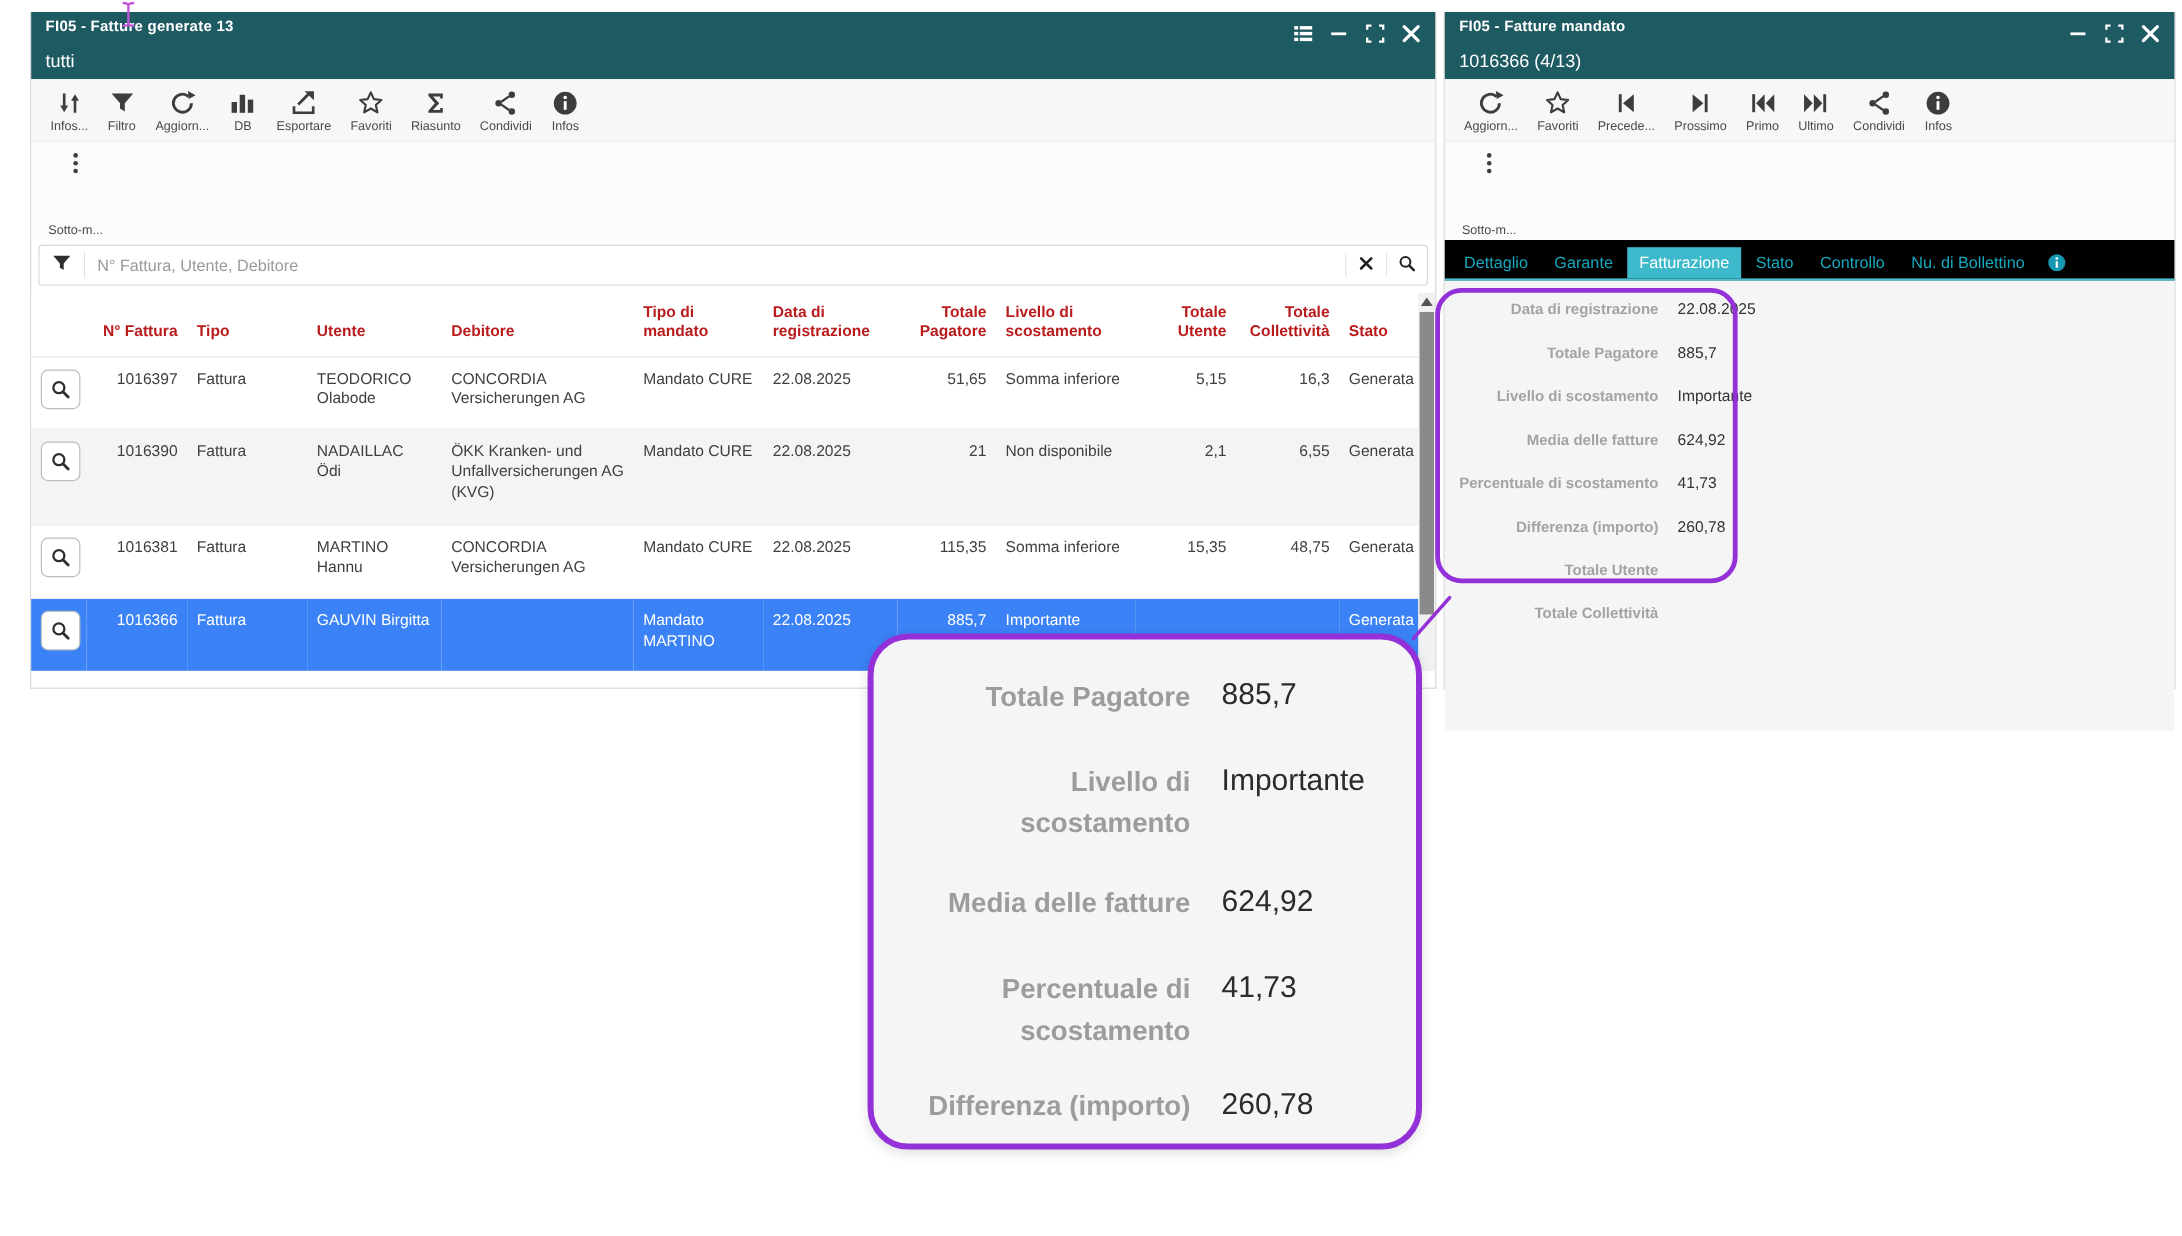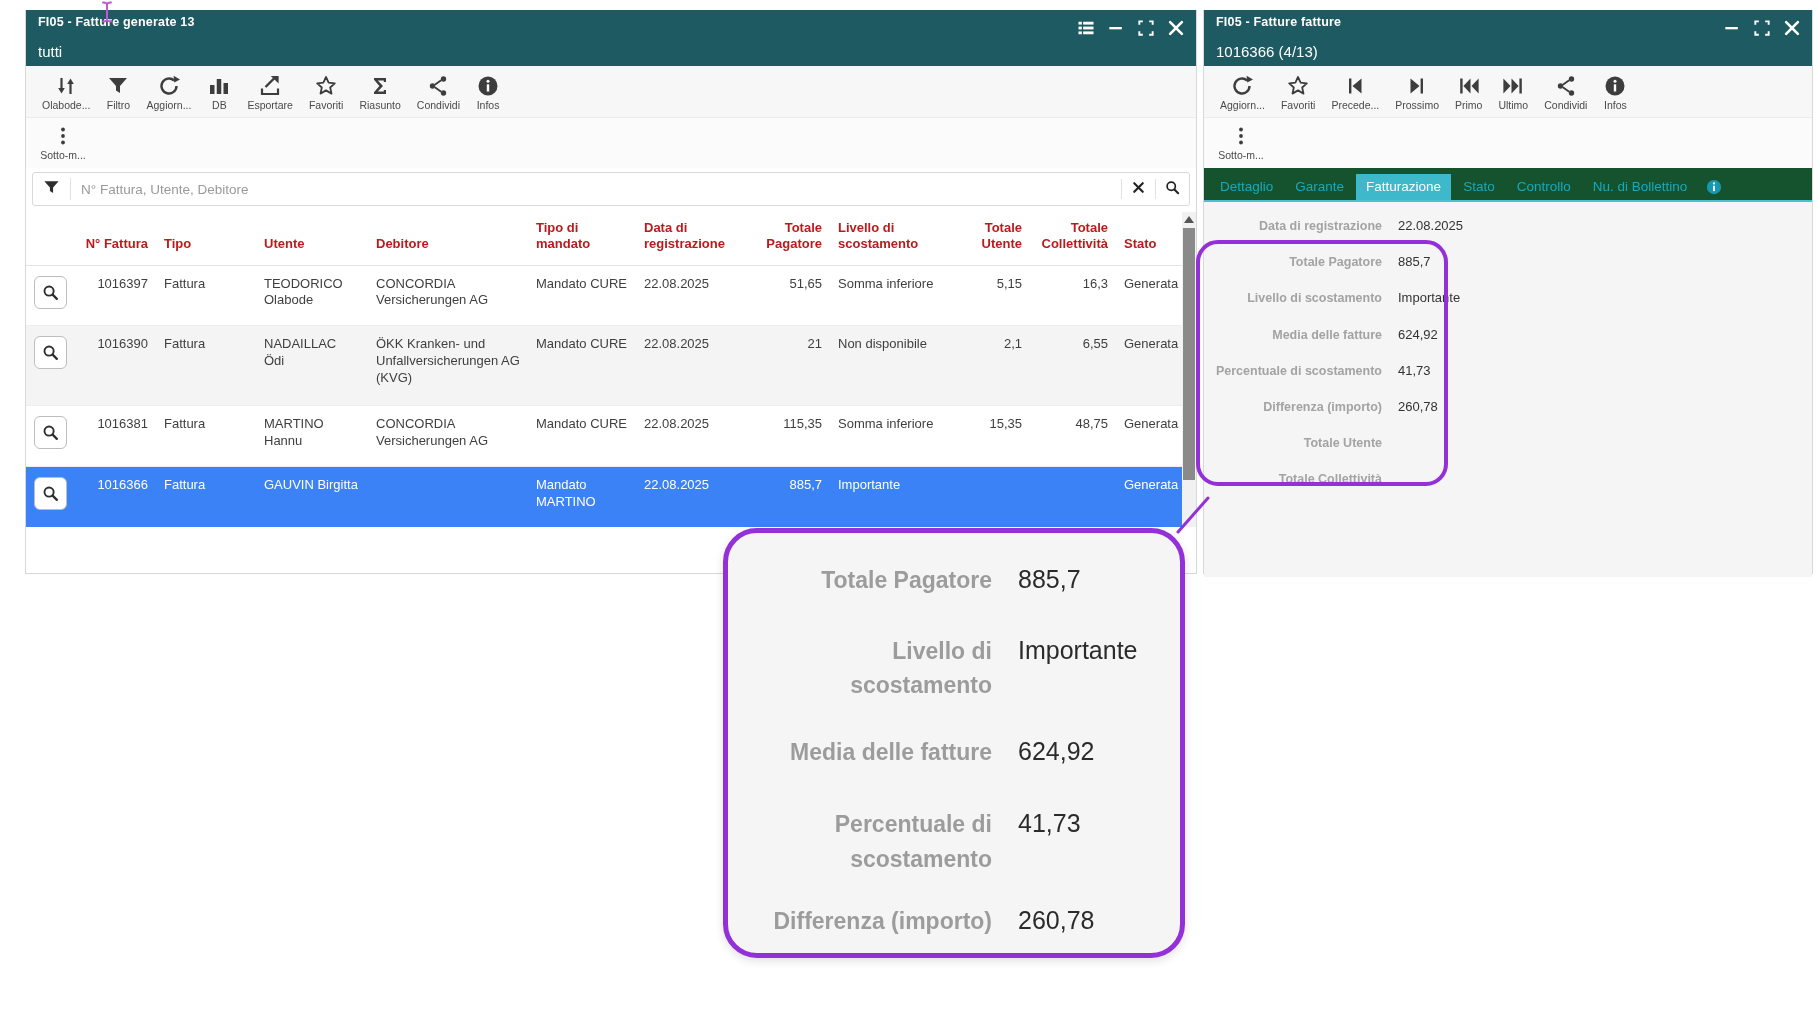--- a/index.html
+++ b/index.html
@@ -19,21 +19,21 @@
   .win-controls .wc { width:20px; height:20px; cursor:pointer; color:#fff; }
   .win-controls .wc svg { width:100%; height:100%; }
 
   .toolbar { display:flex; align-items:flex-start; background:#f7f7f7; padding:8px 0 4px 8px; border-bottom:1px solid #ececec; min-height:52px; }
   .tool { display:flex; flex-direction:column; align-items:center; padding:0 8px; color:#3d3d3d; cursor:pointer; }
   .tool .t-icon { width:24px; height:24px; }
   .tool .t-icon svg { width:100%; height:100%; }
   .tool .t-label { font-size:10.5px; color:#4a4a4a; margin-top:1px; white-space:nowrap; }
 
   .submenu-row { background:#fbfbfb; padding:6px 0 2px 8px; min-height:50px; }
-  .submenu-row .tool { width:58px; }
+  .submenu-row .tool { width:58px;gap:37px; }
 
   .search-row { display:flex; align-items:center; margin:4px 6px 6px 6px; border:1px solid #d9d9d9; border-radius:3px; height:34px; background:#fff; }
   .search-filter-btn { width:38px; border:none; border-right:1px solid #e2e2e2; background:#fff; color:#2e2e2e; display:flex; align-items:center; justify-content:center; cursor:pointer; border-radius:3px 0 0 3px; }
   .search-filter-btn svg { width:19px; height:19px; }
   .search-input { flex:1; border:none; outline:none; font-size:13.5px; padding:0 10px; color:#333; font-family:inherit; background:transparent; }
   .search-input::placeholder { color:#9a9a9a; }
   .search-btn { width:34px; border:none; border-left:1px solid #e2e2e2; background:#fff; color:#222; display:flex; align-items:center; justify-content:center; cursor:pointer; }
   .search-btn svg { width:17px; height:17px; }
   .search-btn:last-child { border-radius:0 3px 3px 0; }
 
@@ -54,21 +54,21 @@
   .col-livello{ width:116px; } .col-totut{ width:84px; } .col-totcoll{ width:86px; } .col-stato{ width:66px; }
   .row-zoom-btn { width:33px; height:33px; background:#fff; border:1px solid #bdbdbd; border-radius:6px; display:flex; align-items:center; justify-content:center; color:#2e2e2e; cursor:pointer; }
   .row-zoom-btn svg { width:19px; height:19px; }
 
   .scrollbar { width:14px; height:315px; background:#f1f1f1; position:relative; }
   .scroll-up { height:15px; display:flex; align-items:center; justify-content:center; cursor:pointer; }
   .scroll-up:after { content:""; border-left:5px solid transparent; border-right:5px solid transparent; border-bottom:7px solid #555; }
   .scroll-thumb { position:absolute; top:16px; left:1px; width:12px; height:252px; background:#8a8a8a; cursor:grab; }
 
   
-  .tabs-row { display:flex; align-items:center; gap:2px; padding:6px 6px 0 6px; border-bottom:2px solid #4cc0d1; background:#14532d; }
+  .tabs-row { display:flex; align-items:center; gap:2px; padding:6px 6px 0 6px; border-bottom:2px solid #4cc0d1; background:#000000; }
   .tab { font-size:13.5px; color:#18a9bf; padding:5px 10px 6px 10px; cursor:pointer; white-space:nowrap; }
   .tab.active { background:#3db9cb; color:#fff; }
   .tabs-info { width:18px; height:18px; margin-left:6px; color:#1898b0; cursor:pointer; }
   .tabs-info svg { width:100%; height:100%; }
 
   .fields-area { background:#f5f5f5; height:375px; padding-top:6px; }
   .field { display:flex; align-items:flex-start; padding:9px 0 9px 10px; }
   .f-label { width:168px; text-align:right; color:#a3a3a3; font-weight:bold; font-size:12.5px; line-height:1.45; }
   .f-value { margin-left:16px; font-size:13px; color:#333; line-height:1.4; }
 
@@ -118,21 +118,21 @@
     </header>
 
     <div class="toolbar" id="left-toolbar">
         <div class="tool">
           <span class="t-icon"><svg viewBox="0 0 24 24">
               <path d="M7.5 4v11" stroke="currentColor" stroke-width="2.2" fill="none"></path>
               <polygon points="4.2,14 10.8,14 7.5,19.5" fill="currentColor"></polygon>
               <path d="M16.5 20V9" stroke="currentColor" stroke-width="2.2" fill="none"></path>
               <polygon points="13.2,10 19.8,10 16.5,4.5" fill="currentColor"></polygon>
             </svg></span>
-          <span class="t-label">Olabode...</span>
+          <span class="t-label">Infos...</span>
         </div>
         <div class="tool">
           <span class="t-icon"><svg viewBox="0 0 24 24">
               <polygon points="3,4 21,4 14,12 14,19 10,16.5 10,12" fill="currentColor"></polygon>
             </svg></span>
           <span class="t-label">Filtro</span>
         </div>
         <div class="tool">
           <span class="t-icon"><svg viewBox="0 0 24 24">
               <path d="M19.5 12a7.5 7.5 0 1 1-2.4-5.5" fill="none" stroke="currentColor" stroke-width="2.4"></path>
@@ -326,21 +326,21 @@
       <div class="scrollbar">
         <div class="scroll-up"></div>
         <div class="scroll-thumb"></div>
       </div>
     </div>
   </section>
 
   <section class="window right-window">
     <header class="titlebar">
       <div class="titles">
-        <div class="title">FI05 - Fatture fatture</div>
+        <div class="title">FI05 - Fatture mandato</div>
         <div class="subtitle">1016366 (4/13)</div>
       </div>
       <div class="win-controls" id="right-controls">
           <span class="wc"><svg viewBox="0 0 24 24">
               <rect x="4" y="10.8" width="15" height="2.8" fill="currentColor"></rect>
             </svg></span>
           <span class="wc"><svg viewBox="0 0 24 24">
               <path d="M4 8.2V4h4.2M15.8 4H20v4.2M20 15.8V20h-4.2M8.2 20H4v-4.2" fill="none" stroke="currentColor" stroke-width="2.3"></path>
             </svg></span>
           <span class="wc"><svg viewBox="0 0 24 24">

